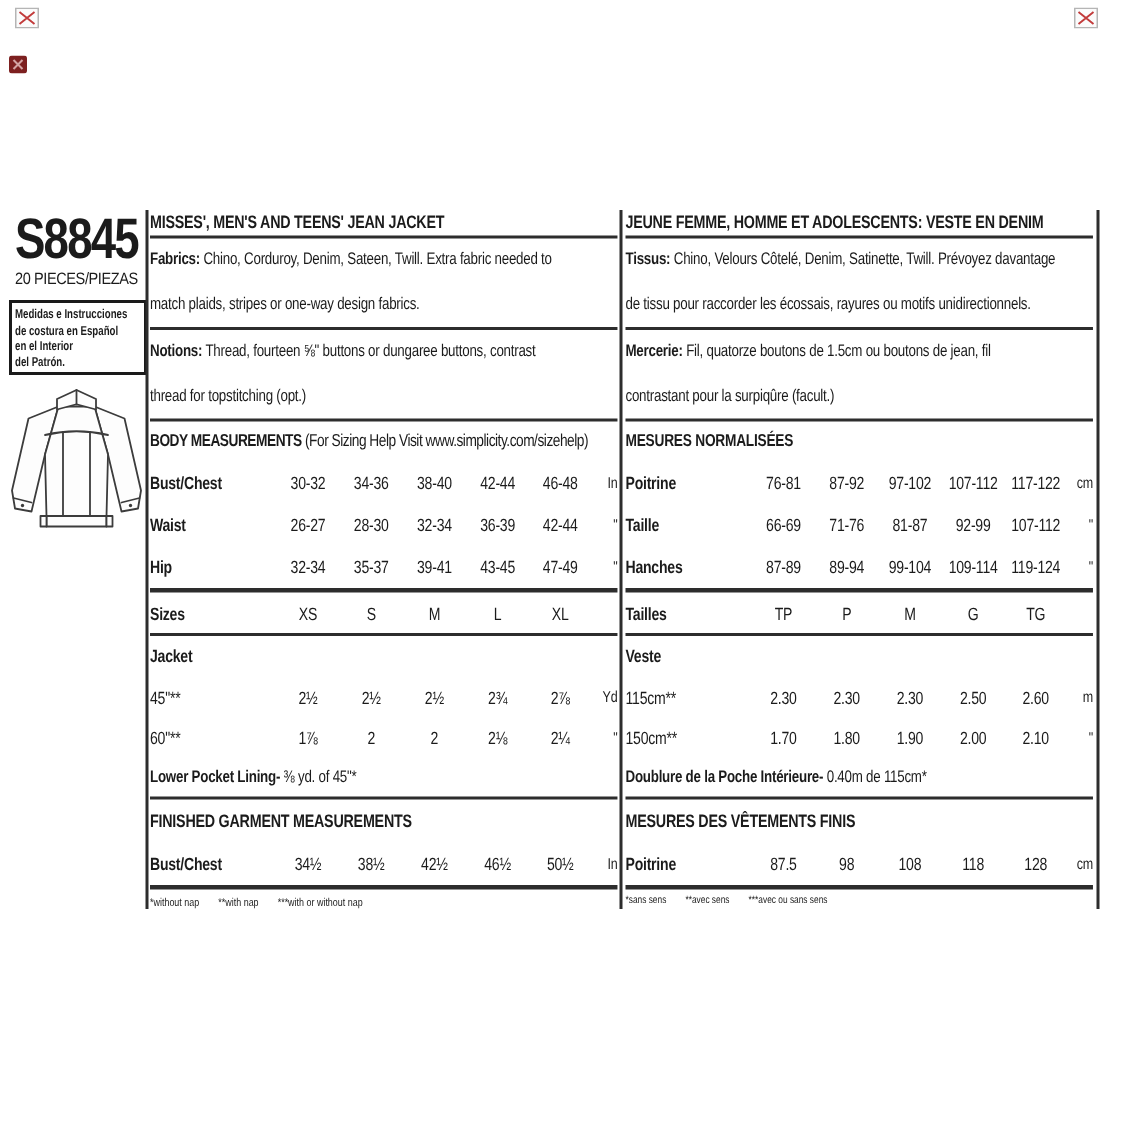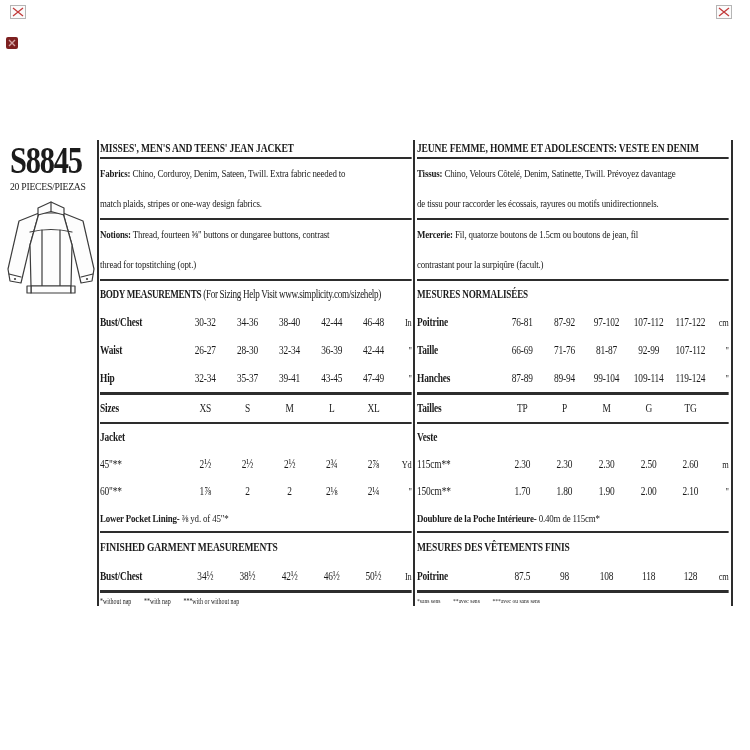--- a/index.html
+++ b/index.html
@@ -1,17 +1,17 @@
 <!DOCTYPE html>
 <html><head>
 <meta charset="utf-8">
 <style>
   html,body{margin:0;padding:0;background:#fff;}
   .canvas{position:relative;width:750px;height:686px;background:#fff;overflow:hidden;
-          font-family:Liberation Serif, serif;color:#1b1b1b;}
+          font-family:Liberation Sans, sans-serif;color:#1b1b1b;}
   .vrule{position:absolute;top:140px;height:466px;width:2px;background:#2d2d2d;}
   .col{position:absolute;top:140px;width:392px;transform:scaleX(0.795);transform-origin:left top;
        font-size:11px;letter-spacing:-0.2px;}
   .sec-title{font-weight:700;font-size:12px;line-height:17px;white-space:nowrap;letter-spacing:-0.2px;}
   .rule{height:2px;background:#2d2d2d;}
   .rule.thick{height:3px;}
   .para{height:59px;}
   .pline{line-height:29.5px;white-space:nowrap;font-size:11.2px;}
   .pline b{font-weight:700;}
   .mhead{line-height:27px;font-weight:700;white-space:nowrap;font-size:11.5px;}
@@ -53,20 +53,29 @@
     <path d="M3,3 L9,9 M9,3 L3,9" stroke="#d3a3a3" stroke-width="1.4" fill="none"></path>
   </svg>
   <svg class="corner-icon" style="left:716px;top:5px" width="16" height="14" viewBox="0 0 16 14">
     <rect x="0.5" y="0.5" width="15" height="13" fill="#fbfbfb" stroke="#b5b5b5"></rect>
     <path d="M3,3 L13,11 M13,3 L3,11" stroke="#c23b3b" stroke-width="1.3" fill="none"></path>
   </svg>
 
   <div class="leftcol">
     <div class="pattern-number">S8845</div>
     <div class="pieces">20 PIECES/PIEZAS</div>
+    <div class="es-box">
+      <div class="es-inner">
+
+      <div>Medidas e Instrucciones</div>
+          <div>de costura en Español</div>
+          <div>en el Interior</div>
+          <div>del Patrón.</div>
+        </div>
+    </div>
     <svg class="jacket-art" width="90" height="102" viewBox="0 0 90 102" fill="#fdfdfd" stroke="#3c3c3c" stroke-width="1.2" stroke-linejoin="round" stroke-linecap="round">
 
       <path d="M33,13 L13,21 L2,69 L4,81 L15,83 L24,45 Z"></path>
       <path d="M57,13 L77,21 L88,69 L86,81 L75,83 L66,45 Z"></path>
       <path d="M3,74 L15,77" fill="none"></path>
       <path d="M87,74 L75,77" fill="none"></path>
       <circle cx="9" cy="79" r="1.1" fill="#3c3c3c" stroke="none"></circle>
       <circle cx="81" cy="79" r="1.1" fill="#3c3c3c" stroke="none"></circle>
 
       <path d="M33,13 L57,13 L66,45 L65,86 L25,86 L24,45 Z"></path>

